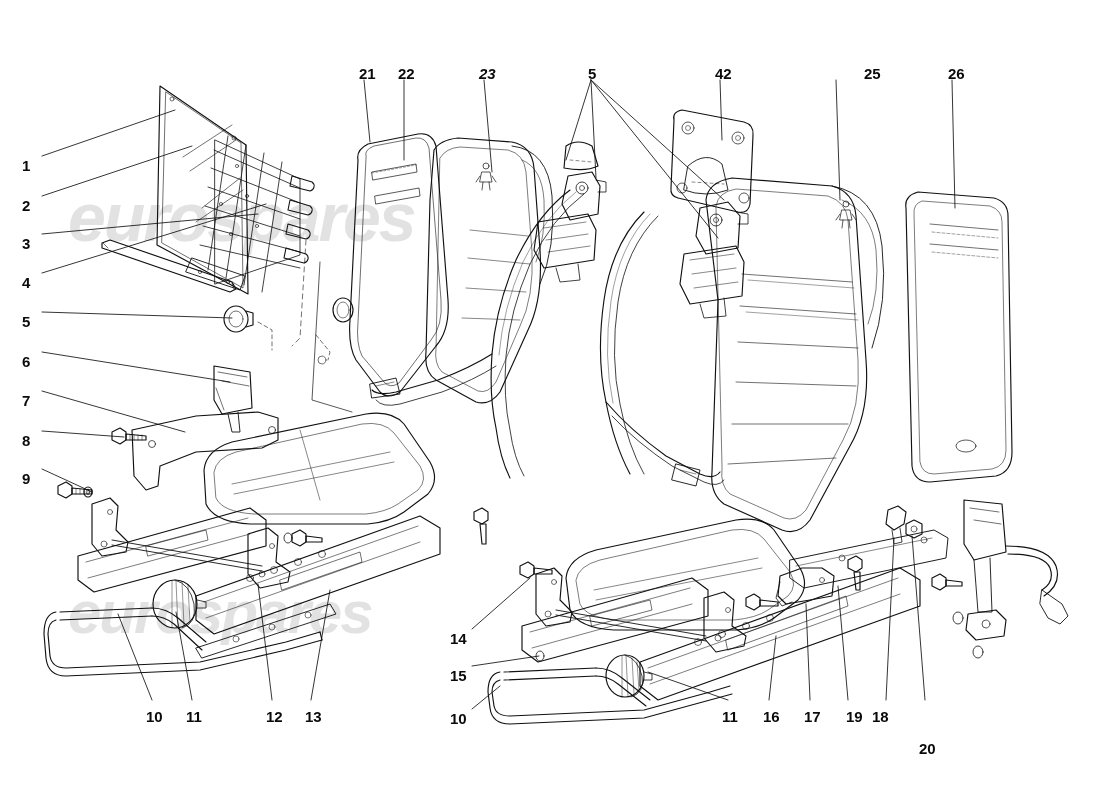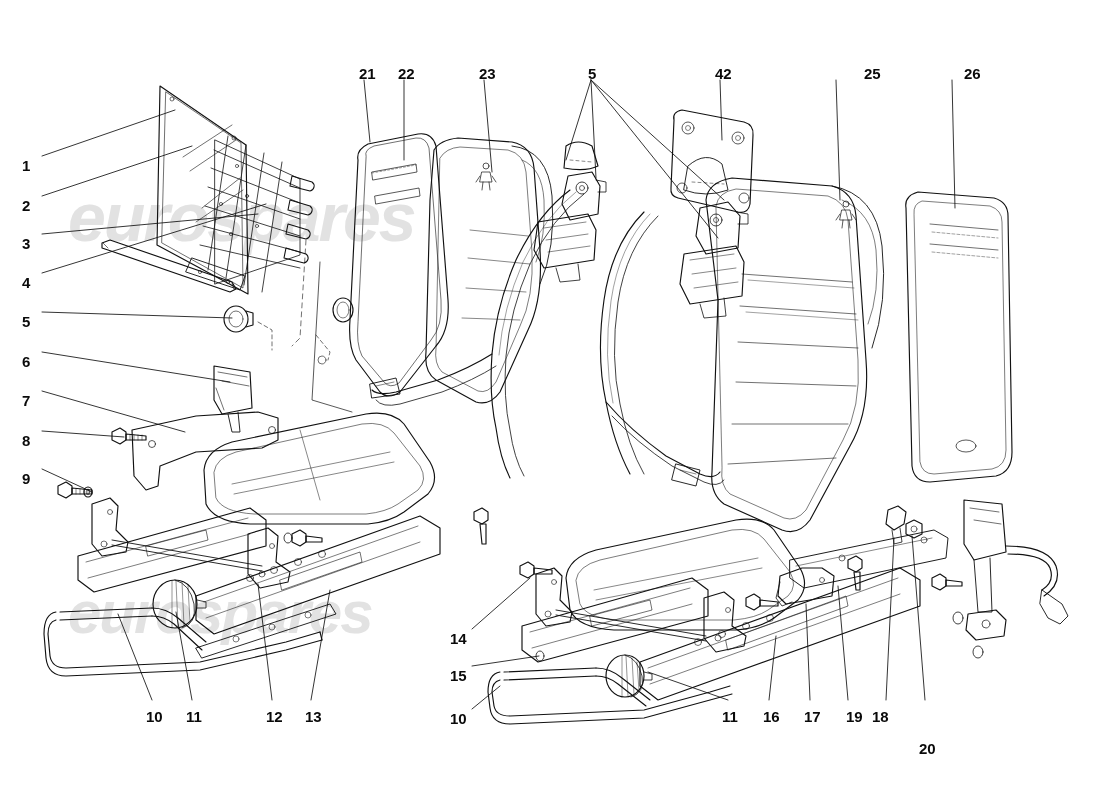--- a/index.html
+++ b/index.html
@@ -532,25 +532,25 @@
       <div class="callout" style="left: 22px; top: 198px;">2</div>
       <div class="callout" style="left: 22px; top: 236px;">3</div>
       <div class="callout" style="left: 22px; top: 275px;">4</div>
       <div class="callout" style="left: 22px; top: 314px;">5</div>
       <div class="callout" style="left: 22px; top: 354px;">6</div>
       <div class="callout" style="left: 22px; top: 393px;">7</div>
       <div class="callout" style="left: 22px; top: 433px;">8</div>
       <div class="callout" style="left: 22px; top: 471px;">9</div>
       <div class="callout" style="left: 359px; top: 66px;">21</div>
       <div class="callout" style="left: 398px; top: 66px;">22</div>
-      <div class="callout" style="left: 479px; top: 66px;">23</div>
+      <div class="callout" style="left: 479px; top: 66px; font-style: italic;">23</div>
       <div class="callout" style="left: 588px; top: 66px;">5</div>
       <div class="callout" style="left: 715px; top: 66px;">42</div>
       <div class="callout" style="left: 864px; top: 66px;">25</div>
-      <div class="callout" style="left: 948px; top: 66px; margin-left: 16px;">26</div>
+      <div class="callout" style="left: 948px; top: 66px;">26</div>
       <div class="callout" style="left: 146px; top: 709px;">10</div>
       <div class="callout" style="left: 186px; top: 709px;">11</div>
       <div class="callout" style="left: 266px; top: 709px;">12</div>
       <div class="callout" style="left: 305px; top: 709px;">13</div>
       <div class="callout" style="left: 722px; top: 709px;">11</div>
       <div class="callout" style="left: 763px; top: 709px;">16</div>
       <div class="callout" style="left: 804px; top: 709px;">17</div>
       <div class="callout" style="left: 872px; top: 709px; text-align: center;">18</div>
       <div class="callout" style="left: 846px; top: 709px; text-align: center;">19</div>
       <div class="callout" style="left: 919px; top: 709px; margin-top: 32px;">20</div>

